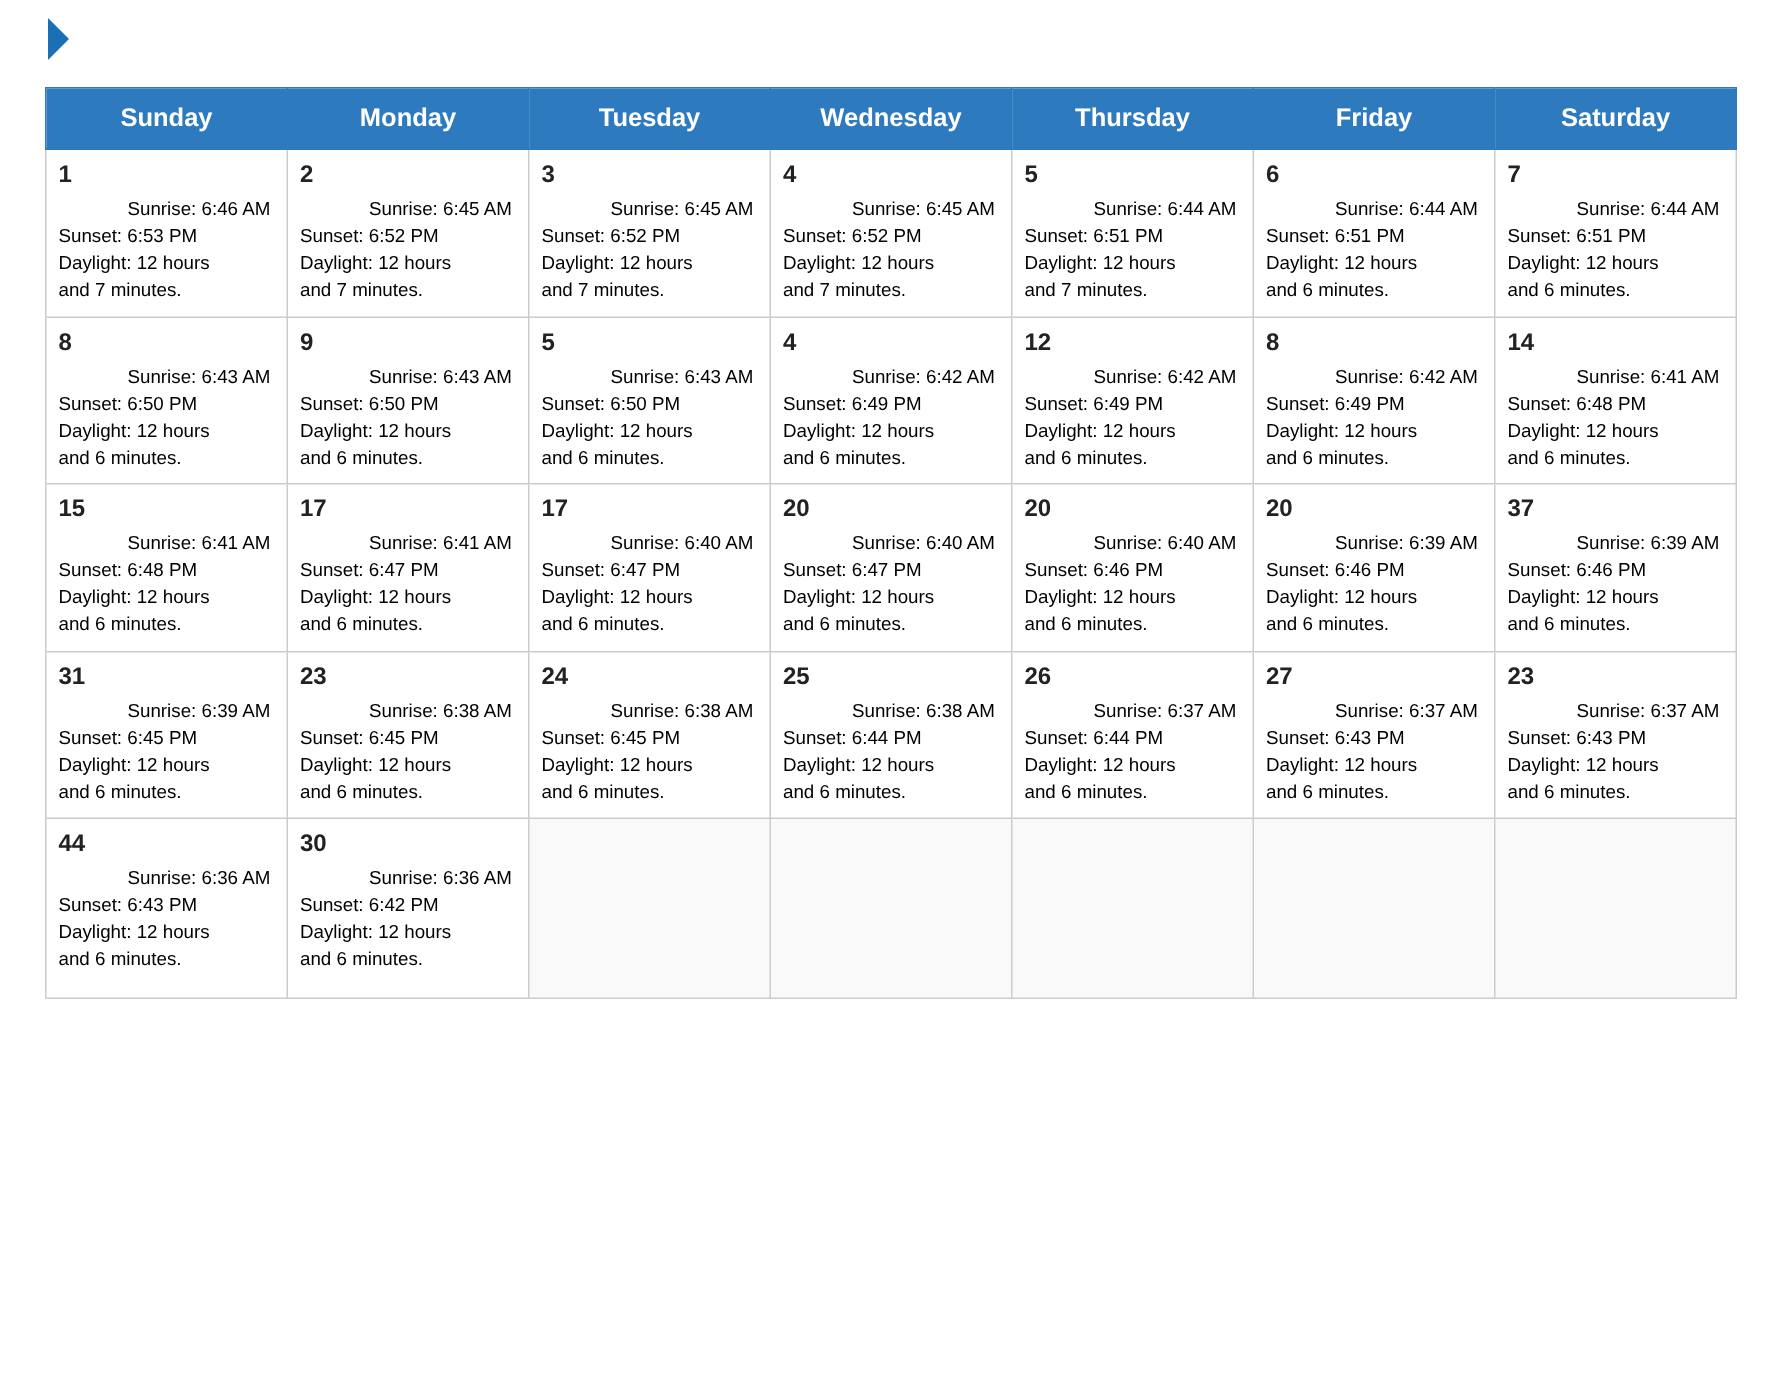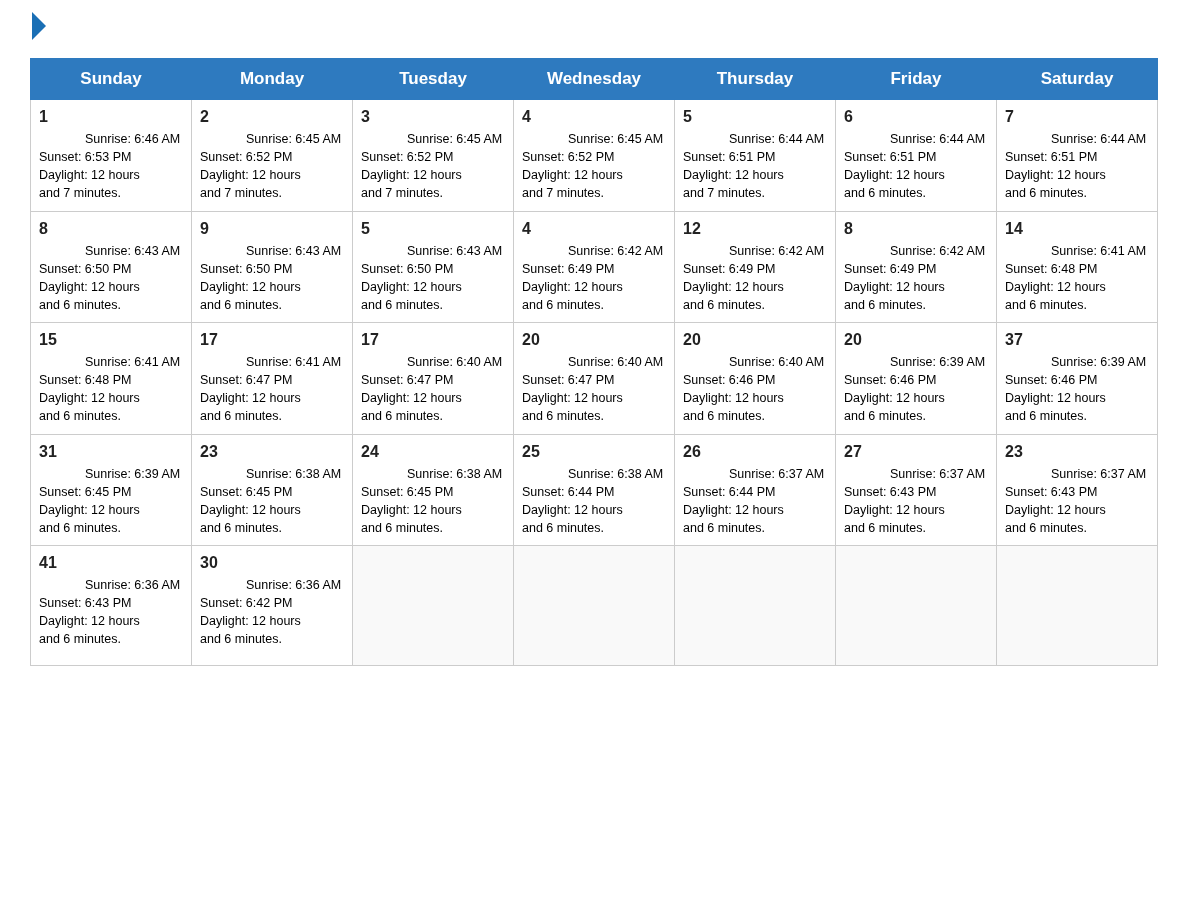--- a/index.html
+++ b/index.html
@@ -244,21 +244,21 @@
         <span class="day-number">27</span>
         <span class="day-info">Sunrise: 6:37 AM<br>Sunset: 6:43 PM<br>Daylight: 12 hours<br>and 6 minutes.</span>
       </td>
         <td>
         <span class="day-number">23</span>
         <span class="day-info">Sunrise: 6:37 AM<br>Sunset: 6:43 PM<br>Daylight: 12 hours<br>and 6 minutes.</span>
       </td>
       </tr>
       <tr>
         <td>
-        <span class="day-number">41</span>
+        <span class="day-number">44</span>
         <span class="day-info">Sunrise: 6:36 AM<br>Sunset: 6:43 PM<br>Daylight: 12 hours<br>and 6 minutes.</span>
       </td>
         <td>
         <span class="day-number">30</span>
         <span class="day-info">Sunrise: 6:36 AM<br>Sunset: 6:42 PM<br>Daylight: 12 hours<br>and 6 minutes.</span>
       </td>
         <td class="empty"></td>
         <td class="empty"></td>
         <td class="empty"></td>
         <td class="empty"></td>

